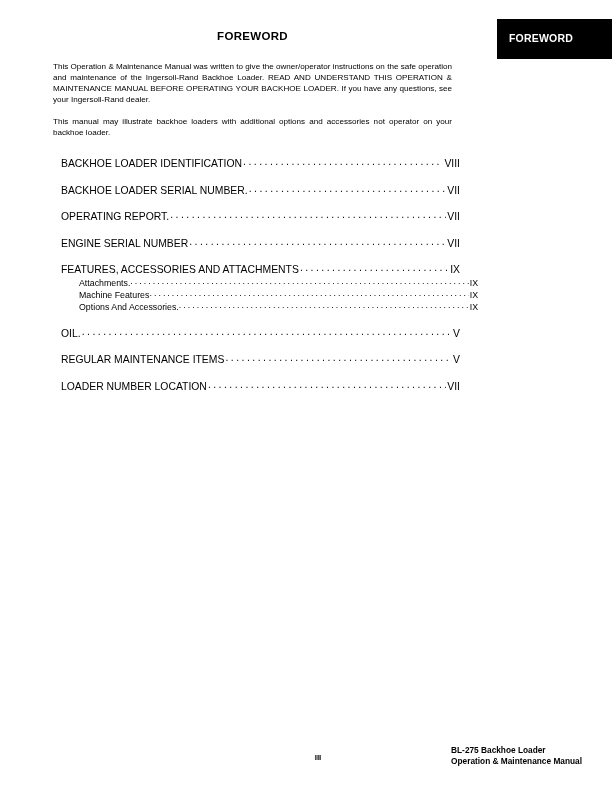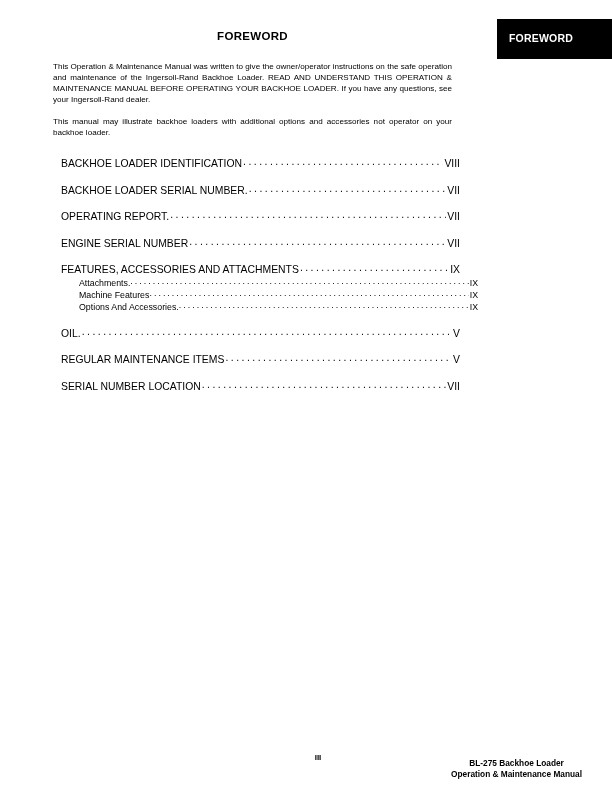--- a/index.html
+++ b/index.html
@@ -145,22 +145,22 @@
     left: 0;
     top: 11px;
     width: 636px;
     text-align: center;
     font-size: 8px;
     font-weight: bold;
   }
   .footer-manual {
     position: absolute;
     right: 30px;
-    top: 16px;
-    text-align: center;
+    top: 3px;
+    text-align: left;
     font-size: 8.3px;
     font-weight: bold;
     line-height: 10.8px;
     margin-left: 16px;
   }
   .footer-manual-line {
     display: block;
     white-space: nowrap;
   }
 </style>
@@ -226,21 +226,21 @@
           <span class="toc-label">OIL.</span>
           <span class="toc-leader"></span>
           <span class="toc-page">V</span>
         </div>
         <div class="toc-entry level-main">
           <span class="toc-label">REGULAR MAINTENANCE ITEMS</span>
           <span class="toc-leader"></span>
           <span class="toc-page">V</span>
         </div>
         <div class="toc-entry level-main">
-          <span class="toc-label">SERIAL NUMBER LOCATION</span>
+          <span class="toc-label">LOADER NUMBER LOCATION</span>
           <span class="toc-leader"></span>
           <span class="toc-page">VII</span>
         </div>
       </div>
 
   </div>
 
   <div class="footer">
     <div class="footer-page-number">III</div>
     <div class="footer-manual">

